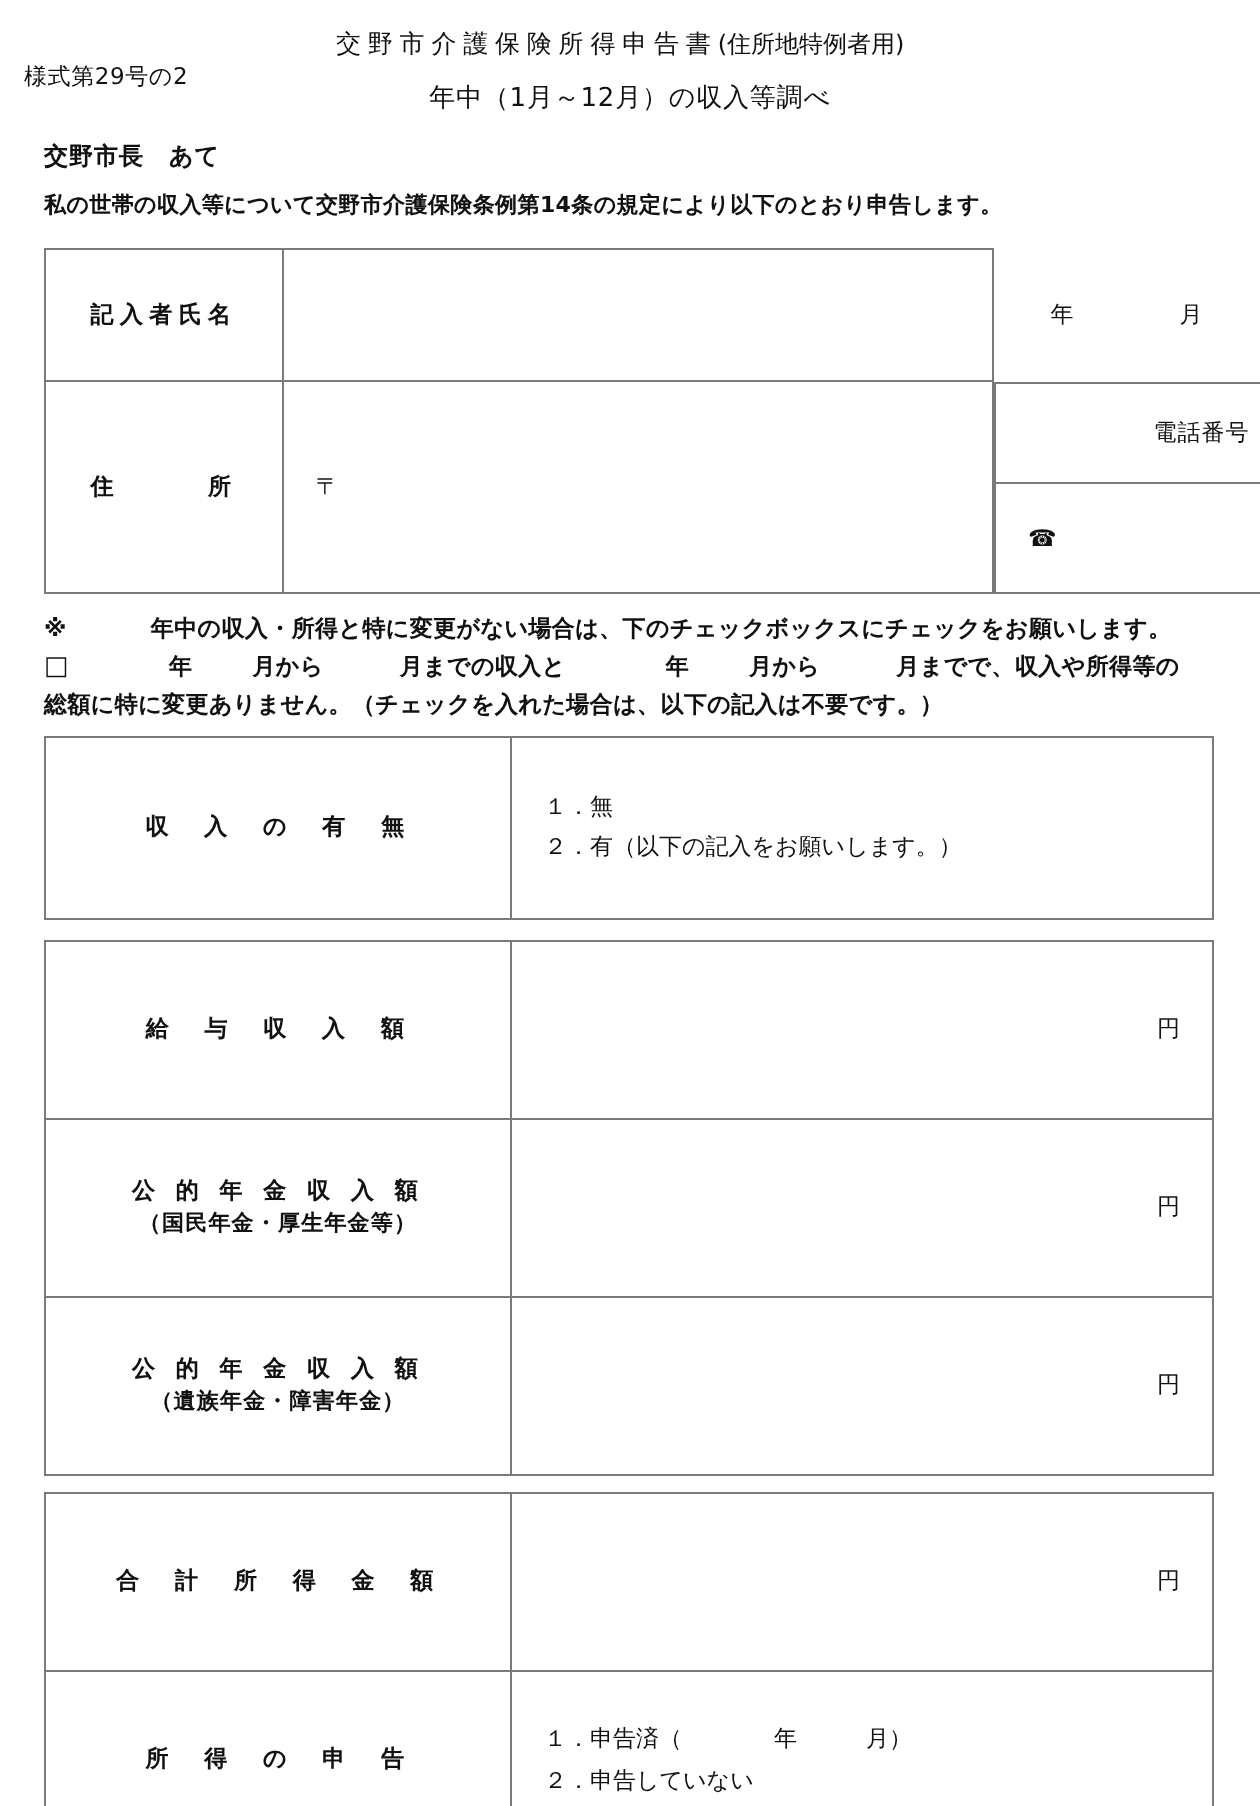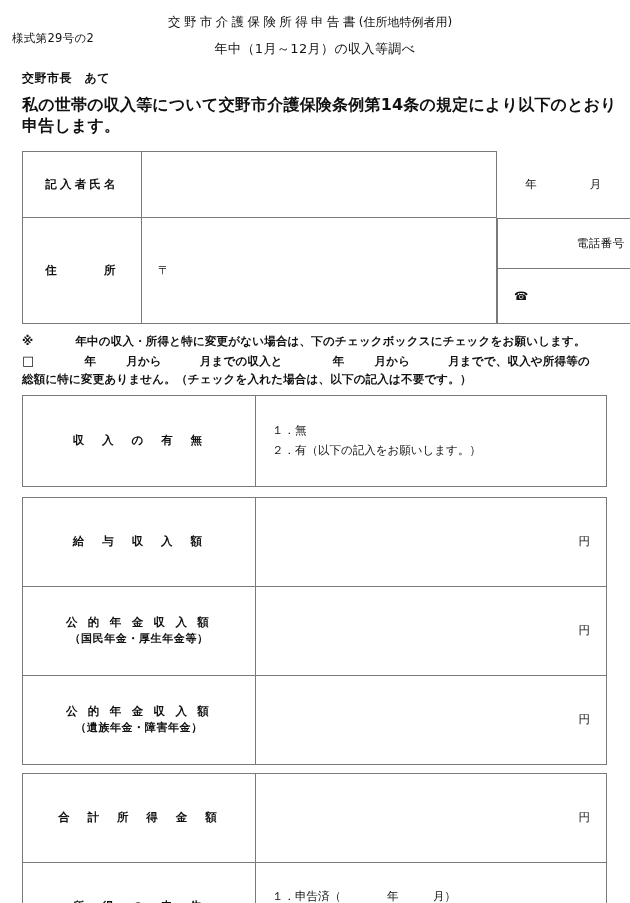--- a/index.html
+++ b/index.html
@@ -60,21 +60,21 @@
     letter-spacing: 0.4px;
   }
   .addressee {
     margin: 12px 0 0 22px;
     font-size: 12px;
     font-weight: bold;
     letter-spacing: 0.5px;
   }
   .lead {
     margin: 8px 0 0 22px;
-    font-size: 16px;
+    font-size: 11px;
     font-weight: bold;
     letter-spacing: 0.2px;
   }
 
   
   .tbl {
     border-collapse: collapse;
     width: 585px;
     margin-left: 22px;
     table-layout: fixed;

